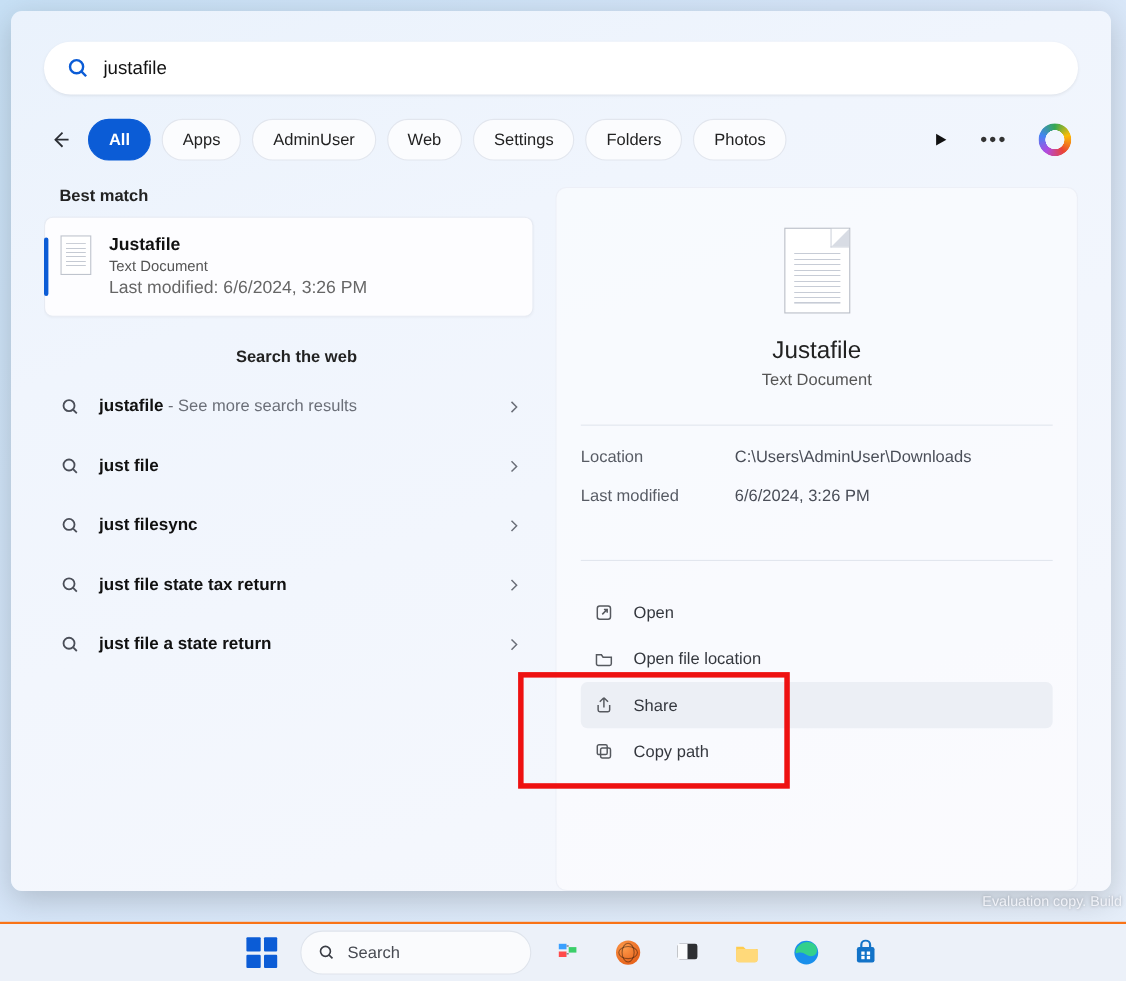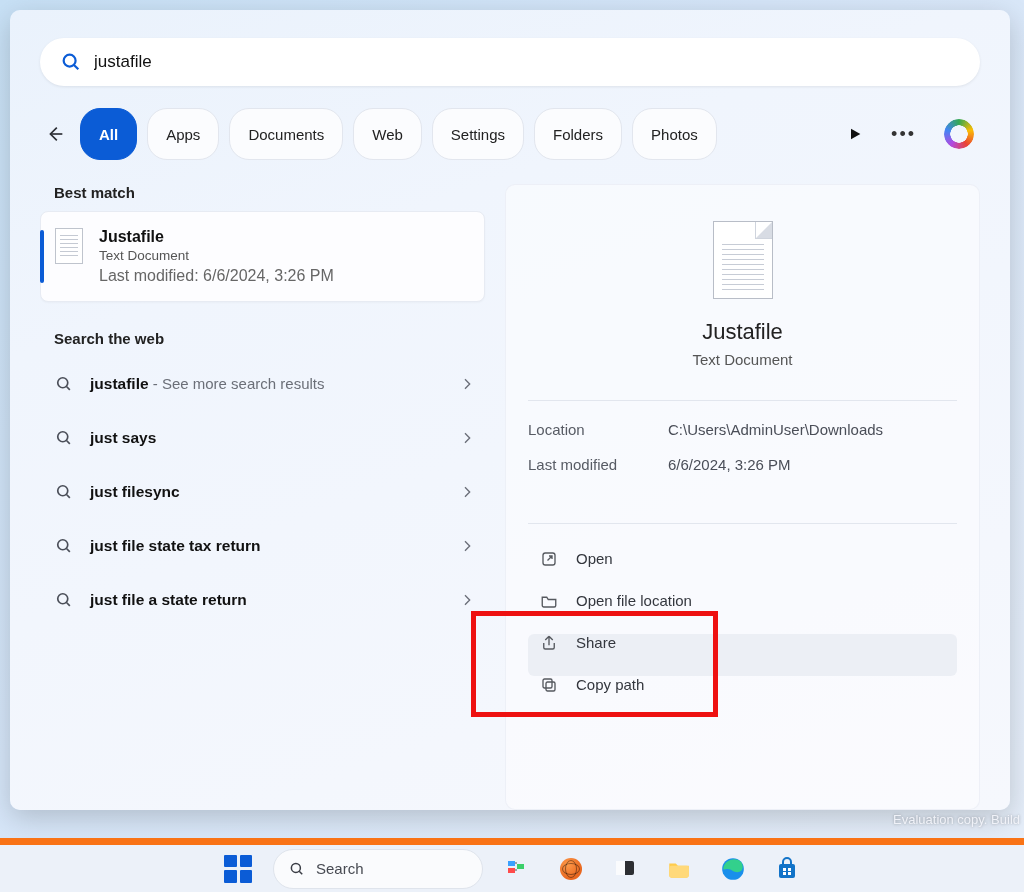--- a/index.html
+++ b/index.html
@@ -24,21 +24,21 @@
   .search-bar svg { flex: none; }
   .search-bar input {
     border: none; outline: none; font-size: 17px; flex: 1; color:#111;
   }
   .tabs-row {
     display: flex; align-items: center; gap: 10px; margin-top: 22px;
   }
   .back-btn { width: 30px; display:flex; justify-content:center; }
   .pill {
     background:#fbfcfe; border:1px solid #e2e6ee; border-radius:20px;
-    height:52px; padding:0 18px; display:flex; align-items:center;
+    height:38px; padding:0 18px; display:flex; align-items:center;
     font-size:15px; color:#222; cursor:pointer;
   }
   .pill.active { background:#0b5cd6; border-color:#0b5cd6; color:#fff; font-weight:600; }
   .tabs-right { margin-left:auto; display:flex; align-items:center; gap:28px; padding-right:6px;}
   .dots { font-size:18px; letter-spacing:2px; color:#333; }
   .copilot {
     width:30px; height:30px; border-radius:50%;
     background: conic-gradient(#34a853, #fbbc04, #ea4335, #b14be0, #4285f4, #34a853);
     -webkit-mask: radial-gradient(circle at center, transparent 40%, #000 42%);
             mask: radial-gradient(circle at center, transparent 40%, #000 42%);
@@ -59,21 +59,21 @@
   .file-icon {
     width:28px; height:36px; border:1px solid #bfc4cd; background:#fff; position:relative;
   }
   .file-icon::after{
     content:""; position:absolute; left:4px; right:4px; top:6px; height:22px;
     background: repeating-linear-gradient(#c5cad3 0 1px, transparent 1px 4px);
   }
   .bm-title { font-size:16px; font-weight:600; color:#111; }
   .bm-sub   { font-size:13.5px; color:#555; margin-top:2px; }
   .bm-meta  { font-size:16px; color:#666; margin-top:4px; }
-  .web-title { margin-top:28px; }
+  .web-title { margin-top:28px;text-align:center; }
   .web-list { margin-top:6px; }
   .web-item {
     display:flex; align-items:center; gap:16px; height:54px;
     padding:0 10px 0 14px; border-radius:6px; cursor:pointer;
   }
   .web-item .q { font-size:15.5px; color:#111; font-weight:600; }
   .web-item .hint { font-size:15px; color:#6b6f78; font-weight:400; }
   .chev { margin-left:auto; color:#6a6e78; }
   .mag { color:#4a4e58; }
 
@@ -96,39 +96,39 @@
     background: repeating-linear-gradient(#c7ccd6 0 1px, transparent 1px 5px);
   }
   .pv-title { margin-top:20px; font-size:22px; color:#222; }
   .pv-sub { margin-top:6px; font-size:15px; color:#555; }
   .divider { height:1px; background:#e2e6ee; margin:32px 0 20px; }
   .meta-row { display:flex; font-size:15px; color:#575b64; margin-bottom:18px; }
   .meta-row .k { width:140px; }
   .meta-row .v { color:#4a4e58; }
   .actions { margin-top:6px; }
   .action {
-    display:flex; align-items:flex-start; gap:18px; height:42px; padding:0 12px;
+    display:flex; align-items:center; gap:18px; height:42px; padding:0 12px;
     border-radius:6px; font-size:15px; color:#34373e; cursor:pointer;
   }
   .action.hover { background:#eceff5; }
   .action svg { color:#56595f; }
 
   .red-box{
     position:absolute; border:5px solid #e11; pointer-events:none;
     left:471px; top:611px; width:247px; height:106px;
   }
 
   .eval-text{
     position:absolute; right:4px; top:812px; color:#f0f2f8; font-size:13px;
     text-shadow:0 0 3px rgba(0,0,0,.3);
   }
 
   .taskbar{
     position:absolute; left:0; bottom:0; width:1024px; height:54px;
-    background:#ecf1f9; border-top:7px solid #f97316;
+    background:#ecf1f9; border-top:2px solid #f97316;
     display:flex; align-items:center; justify-content:center; gap:14px;
   }
   .start{
     width:42px; height:42px; display:grid; grid-template-columns:1fr 1fr;
     grid-template-rows:1fr 1fr; gap:3px; padding:7px; border-radius:6px;
   }
   .start span{ background:#0b5cd6; border-radius:1px;}
   .tb-search{
     display:flex; align-items:center; gap:10px; width:210px; height:40px;
     background:#fafbfd; border:1px solid #dfe4ec; border-radius:20px; padding:0 14px;
@@ -158,21 +158,21 @@
 
   <div class="tabs-row">
     <div class="back-btn">
       <svg width="22" height="22" viewBox="0 0 24 24" fill="none" stroke="#2b2e34" stroke-width="1.8">
           <path d="M14 5l-7 7 7 7"></path>
           <path d="M7 12h13"></path>
         </svg>
     </div>
     <div class="pill active">All</div>
     <div class="pill">Apps</div>
-    <div class="pill">Documents</div>
+    <div class="pill">AdminUser</div>
     <div class="pill">Web</div>
     <div class="pill">Settings</div>
     <div class="pill">Folders</div>
     <div class="pill">Photos</div>
     <div class="tabs-right">
       <svg width="16" height="16" viewBox="0 0 24 24" fill="#111">
           <path d="M6 4l14 8-14 8z"></path>
         </svg>
       <span class="dots">•••</span>
       <div class="copilot"></div>
@@ -201,21 +201,21 @@
           <span><span class="q">justafile</span><span class="hint"> - See more search results</span></span>
           <svg class="chev" width="16" height="16" viewBox="0 0 24 24" fill="none" stroke="currentColor" stroke-width="2">
               <path d="M9 5l7 7-7 7"></path>
             </svg>
         </div>
         <div class="web-item">
           <svg class="mag" width="20" height="20" viewBox="0 0 24 24" fill="none" stroke="currentColor" stroke-width="2">
               <circle cx="10.5" cy="10.5" r="6"></circle>
               <line x1="19" y1="19" x2="15" y2="15"></line>
             </svg>
-          <span class="q">just says</span>
+          <span class="q">just file</span>
           <svg class="chev" width="16" height="16" viewBox="0 0 24 24" fill="none" stroke="currentColor" stroke-width="2">
               <path d="M9 5l7 7-7 7"></path>
             </svg>
         </div>
         <div class="web-item">
           <svg class="mag" width="20" height="20" viewBox="0 0 24 24" fill="none" stroke="currentColor" stroke-width="2">
               <circle cx="10.5" cy="10.5" r="6"></circle>
               <line x1="19" y1="19" x2="15" y2="15"></line>
             </svg>
           <span class="q">just filesync</span>

